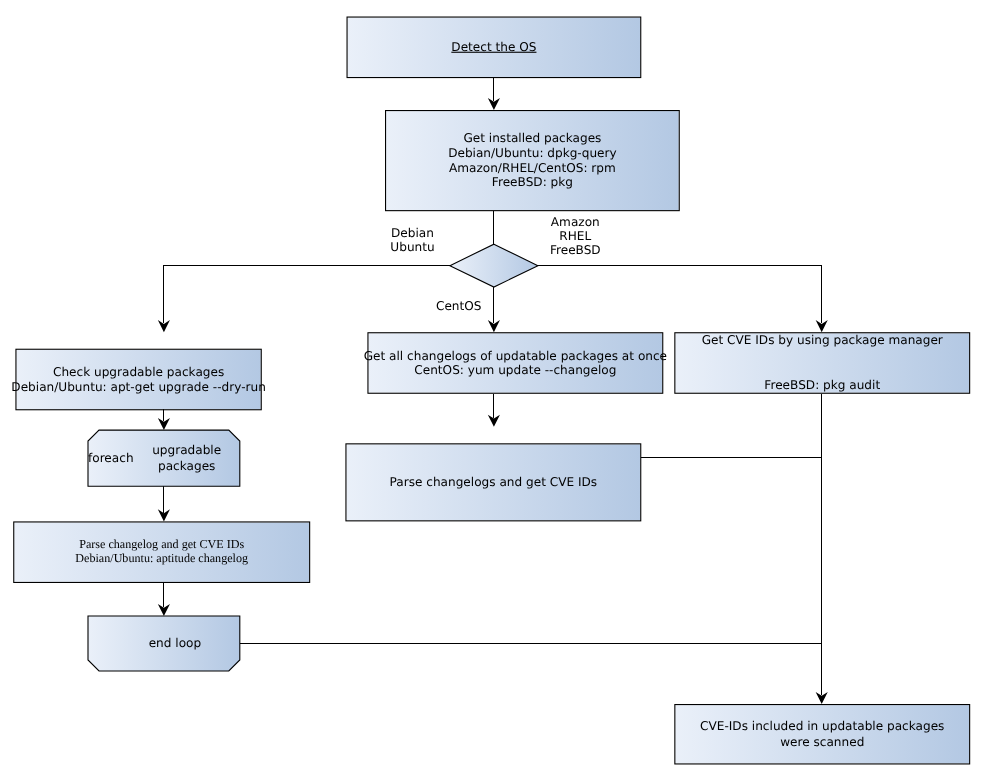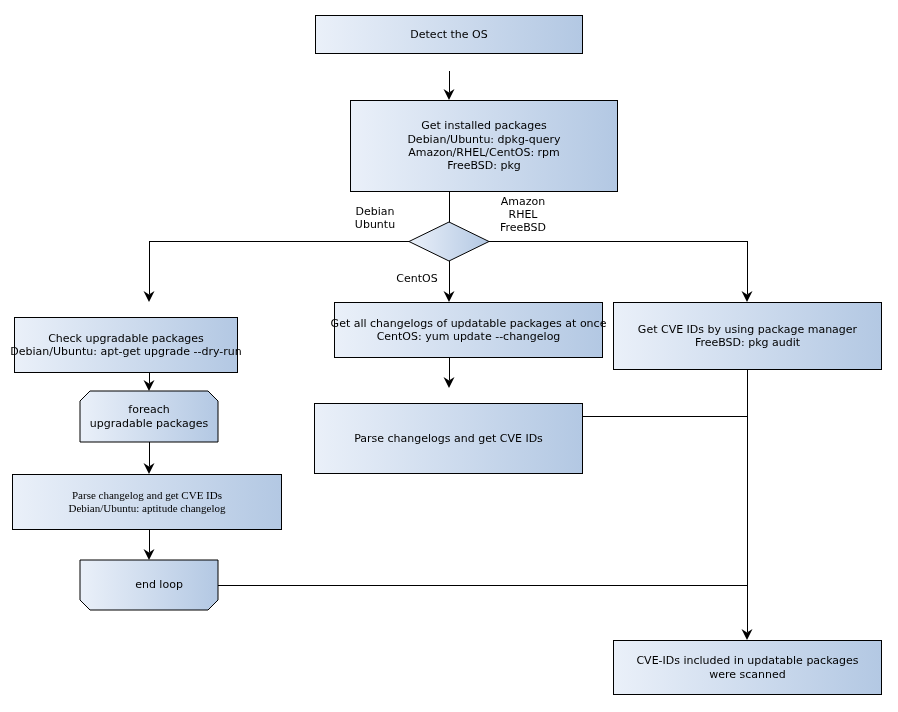--- a/index.html
+++ b/index.html
@@ -30,21 +30,20 @@
     text-align: center;
     line-height: 13.4px;
   }
   .node .tline { white-space: nowrap; }
   .shape-text {
     position: absolute;
     box-sizing: border-box;
     border: none;
     background: transparent;
     display: flex;
-    flex-direction: column;
     justify-content: center;
     align-items: center;
     text-align: center;
     line-height: 13.4px;
   }
   .edge-label {
     position: absolute;
     text-align: center;
     line-height: 13px;
     white-space: nowrap;
@@ -90,42 +89,42 @@
       <path d="M747,640 l-5.5,-11 l5.5,3.5 l5.5,-3.5 z"></path>
     </g>
 
     <polygon points="449,222 489,241.5 449,261 409,241.5" fill="url(#nodeGrad)" stroke="#000000" stroke-width="1"></polygon>
 
     <polygon points="90,391 208,391 218,401 218,442 80,442 80,401" fill="url(#nodeGrad)" stroke="#000000" stroke-width="1"></polygon>
 
     <polygon points="80,560 218,560 218,600 208,610 90,610 80,600" fill="url(#nodeGrad)" stroke="#000000" stroke-width="1"></polygon>
   </svg>
 
-  <div class="node" style="left:315px; top:15px; width:268px; height:39px;">
+  <div class="node" style="left:315px; top:15px; width:268px; height:56px;text-decoration:underline;">
     <div class="tline">Detect the OS</div>
   </div>
 
   <div class="node" style="left:315px; top:100px; width:268px; height:92px;margin-left:35px;">
     <div class="tline">Get installed packages</div>
     <div class="tline">Debian/Ubuntu: dpkg-query</div>
     <div class="tline">Amazon/RHEL/CentOS: rpm</div>
     <div class="tline">FreeBSD: pkg</div>
   </div>
 
   <div class="node" style="left:14px; top:302px; width:224px; height:56px;margin-top:15px;">
     <div class="tline">Check upgradable packages</div>
     <div class="tline">Debian/Ubuntu: apt-get upgrade --dry-run</div>
   </div>
 
   <div class="node" style="left:314px; top:302px; width:269px; height:56px;margin-left:20px;">
     <div class="tline">Get all changelogs of updatable packages at once</div>
     <div class="tline">CentOS: yum update --changelog</div>
   </div>
 
-  <div class="node" style="left:613px; top:302px; width:269px; height:68px;">
+  <div class="node" style="left:613px; top:302px; width:269px; height:56px;justify-content:space-between;">
     <div class="tline">Get CVE IDs by using package manager</div>
     <div class="tline">FreeBSD: pkg audit</div>
   </div>
 
   <div class="shape-text" style="left:80px; top:391px; width:138px; height:51px;">
     <div class="tline">foreach</div>
     <div class="tline">upgradable  packages</div>
   </div>
 
   <div class="node" style="left:12px; top:474px; width:270px; height:56px;font-family:Liberation Serif, serif;">

